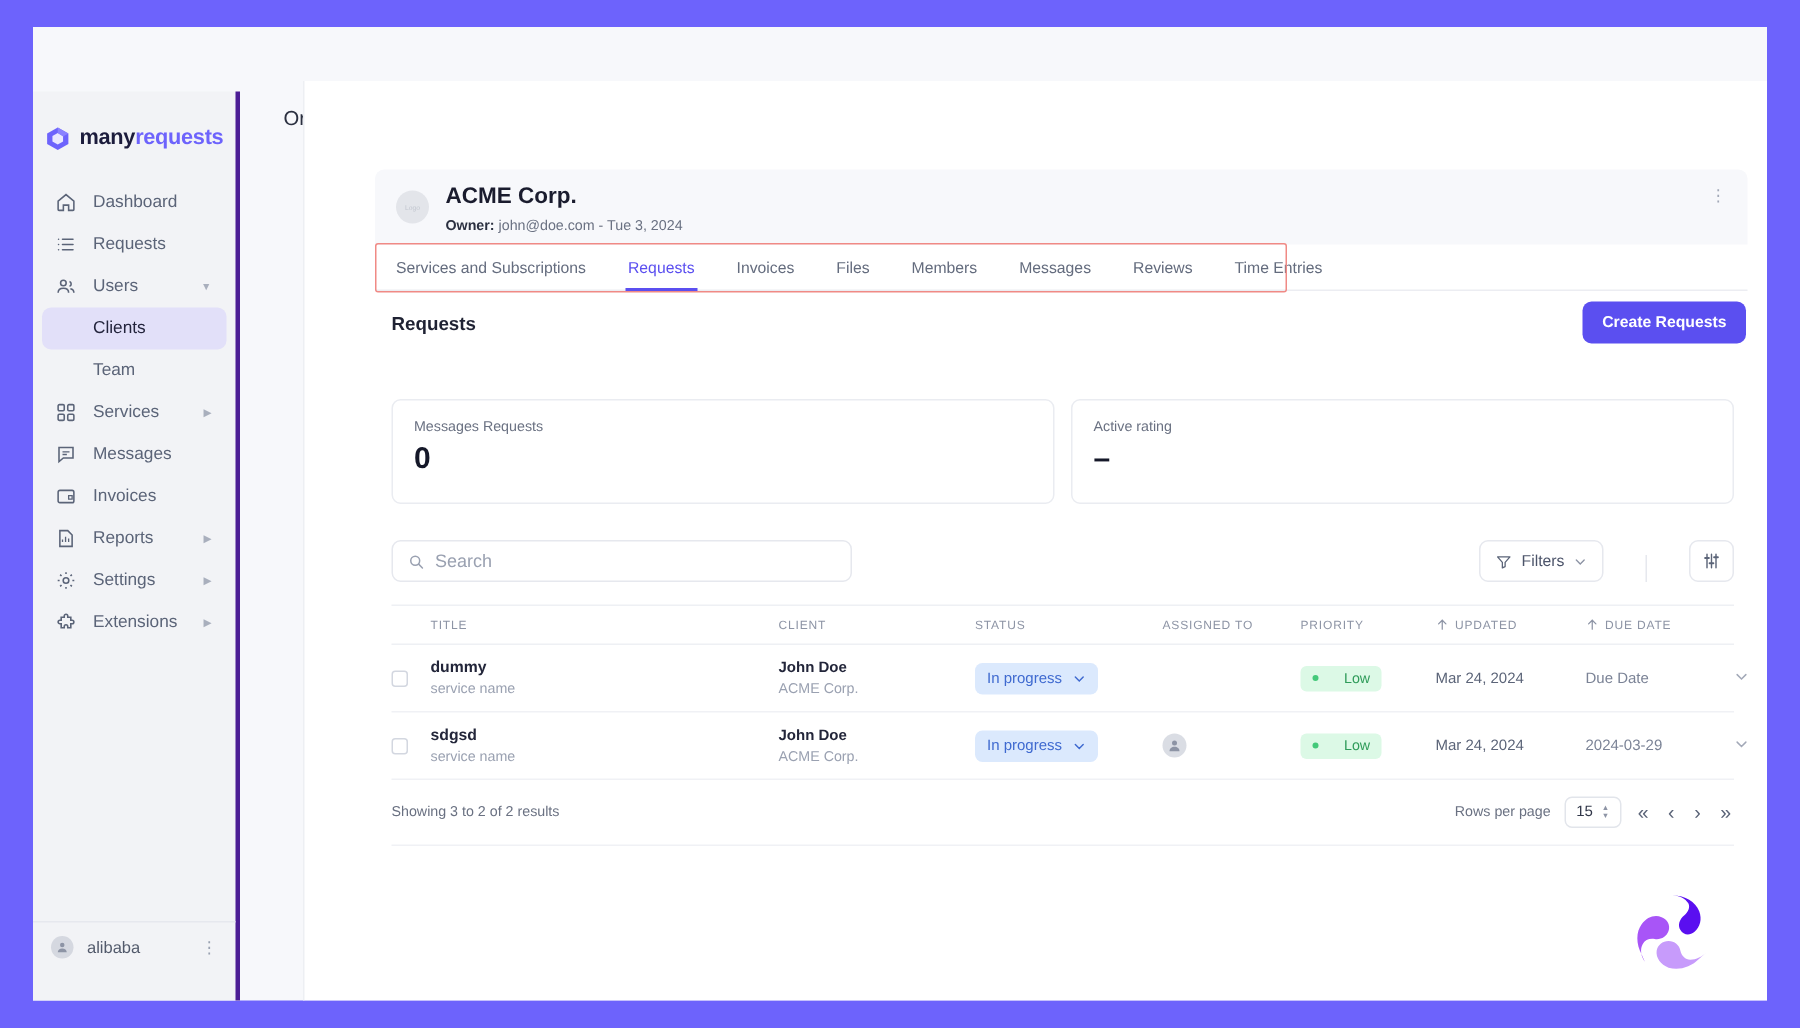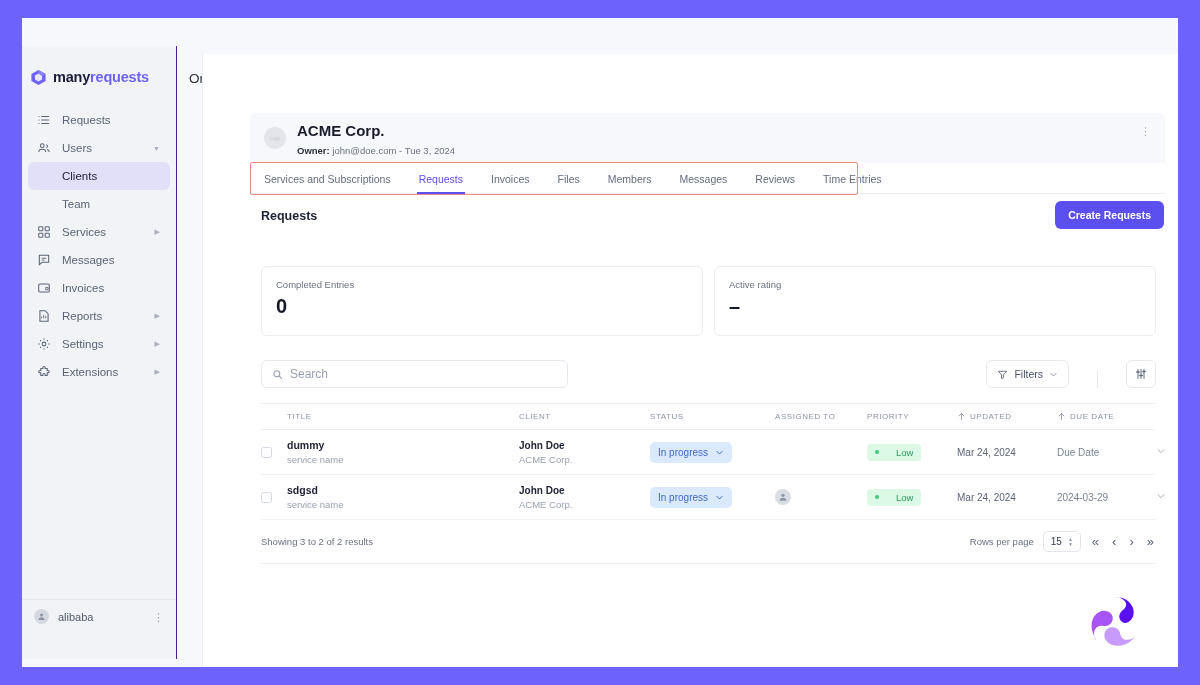--- a/index.html
+++ b/index.html
@@ -15,24 +15,24 @@
     position: absolute;
     left: 22px; top: 18px;
     width: 1156px; height: 649px;
     background: #f7f8fb;
     overflow: hidden;
   }
 
   
   .sidebar {
     position: absolute;
-    left: 0; top: 28px;
-    width: 155px; height: 613px;
+    left: 0; top: 43px;
+    width: 138px; height: 613px;
     background: #f2f3f6;
-    border-right: 1px solid #4c1d95;
+    border-right: 3px solid #4c1d95;
   }
   .logo-row {
     display: flex; align-items: center; gap: 6px;
     padding: 16px 0 0 8px;
     height: 46px;
   }
   .logo-mark { width: 17px; height: 17px; flex: none; }
   .logo-text { font-size: 14.5px; font-weight: 700; letter-spacing: -0.2px; }
   .logo-text .a { color: #1c1c3c; }
   .logo-text .b { color: #6d63fc; }
@@ -310,20 +310,28 @@
         <path d="M12 6.5 17 9.3v5.4L12 17.5 7 14.7V9.3z" fill="#ffffff" opacity="0.85"></path>
         <path d="M12 1.5 22 7l-5 2.8L12 6.5z" fill="#8a82ff"></path>
       </svg>
       <div class="logo-text">
         <span class="a">many</span><span class="b">requests</span>
       </div>
     </div>
 
     <div class="nav">
 
+      <div class="nav-item">
+        <span class="ico">
+          <svg width="14" height="14" viewBox="0 0 24 24" fill="none" stroke="#5b6478" stroke-width="1.8">
+            <path d="M3 10.5 12 3l9 7.5V20a1 1 0 0 1-1 1h-5v-6H9v6H4a1 1 0 0 1-1-1z"></path>
+          </svg>
+        </span>
+        <span>Dashboard</span>
+      </div>
 
       <div class="nav-item">
         <span class="ico">
           <svg width="14" height="14" viewBox="0 0 24 24" fill="none" stroke="#5b6478" stroke-width="1.8" stroke-linecap="round">
             <path d="M8 6h12M8 12h12M8 18h12M3.5 6h.01M3.5 12h.01M3.5 18h.01"></path>
           </svg>
         </span>
         <span>Requests</span>
       </div>
 
@@ -453,21 +461,21 @@
         <div class="tab">Time Entries</div>
       </div>
       <div class="tabs-annotation"></div>
     </div>
 
     <div class="section-head">Requests</div>
     <button class="btn-create">Create Requests</button>
 
     <div class="stats">
       <div class="stat">
-        <div class="stat-label">Completed Entries</div>
+        <div class="stat-label">Messages Requests</div>
         <div class="stat-value">0</div>
       </div>
       <div class="stat">
         <div class="stat-label">Active rating</div>
         <div class="stat-value dash">–</div>
       </div>
     </div>
 
     <div class="toolbar">
       <div class="search-box">

